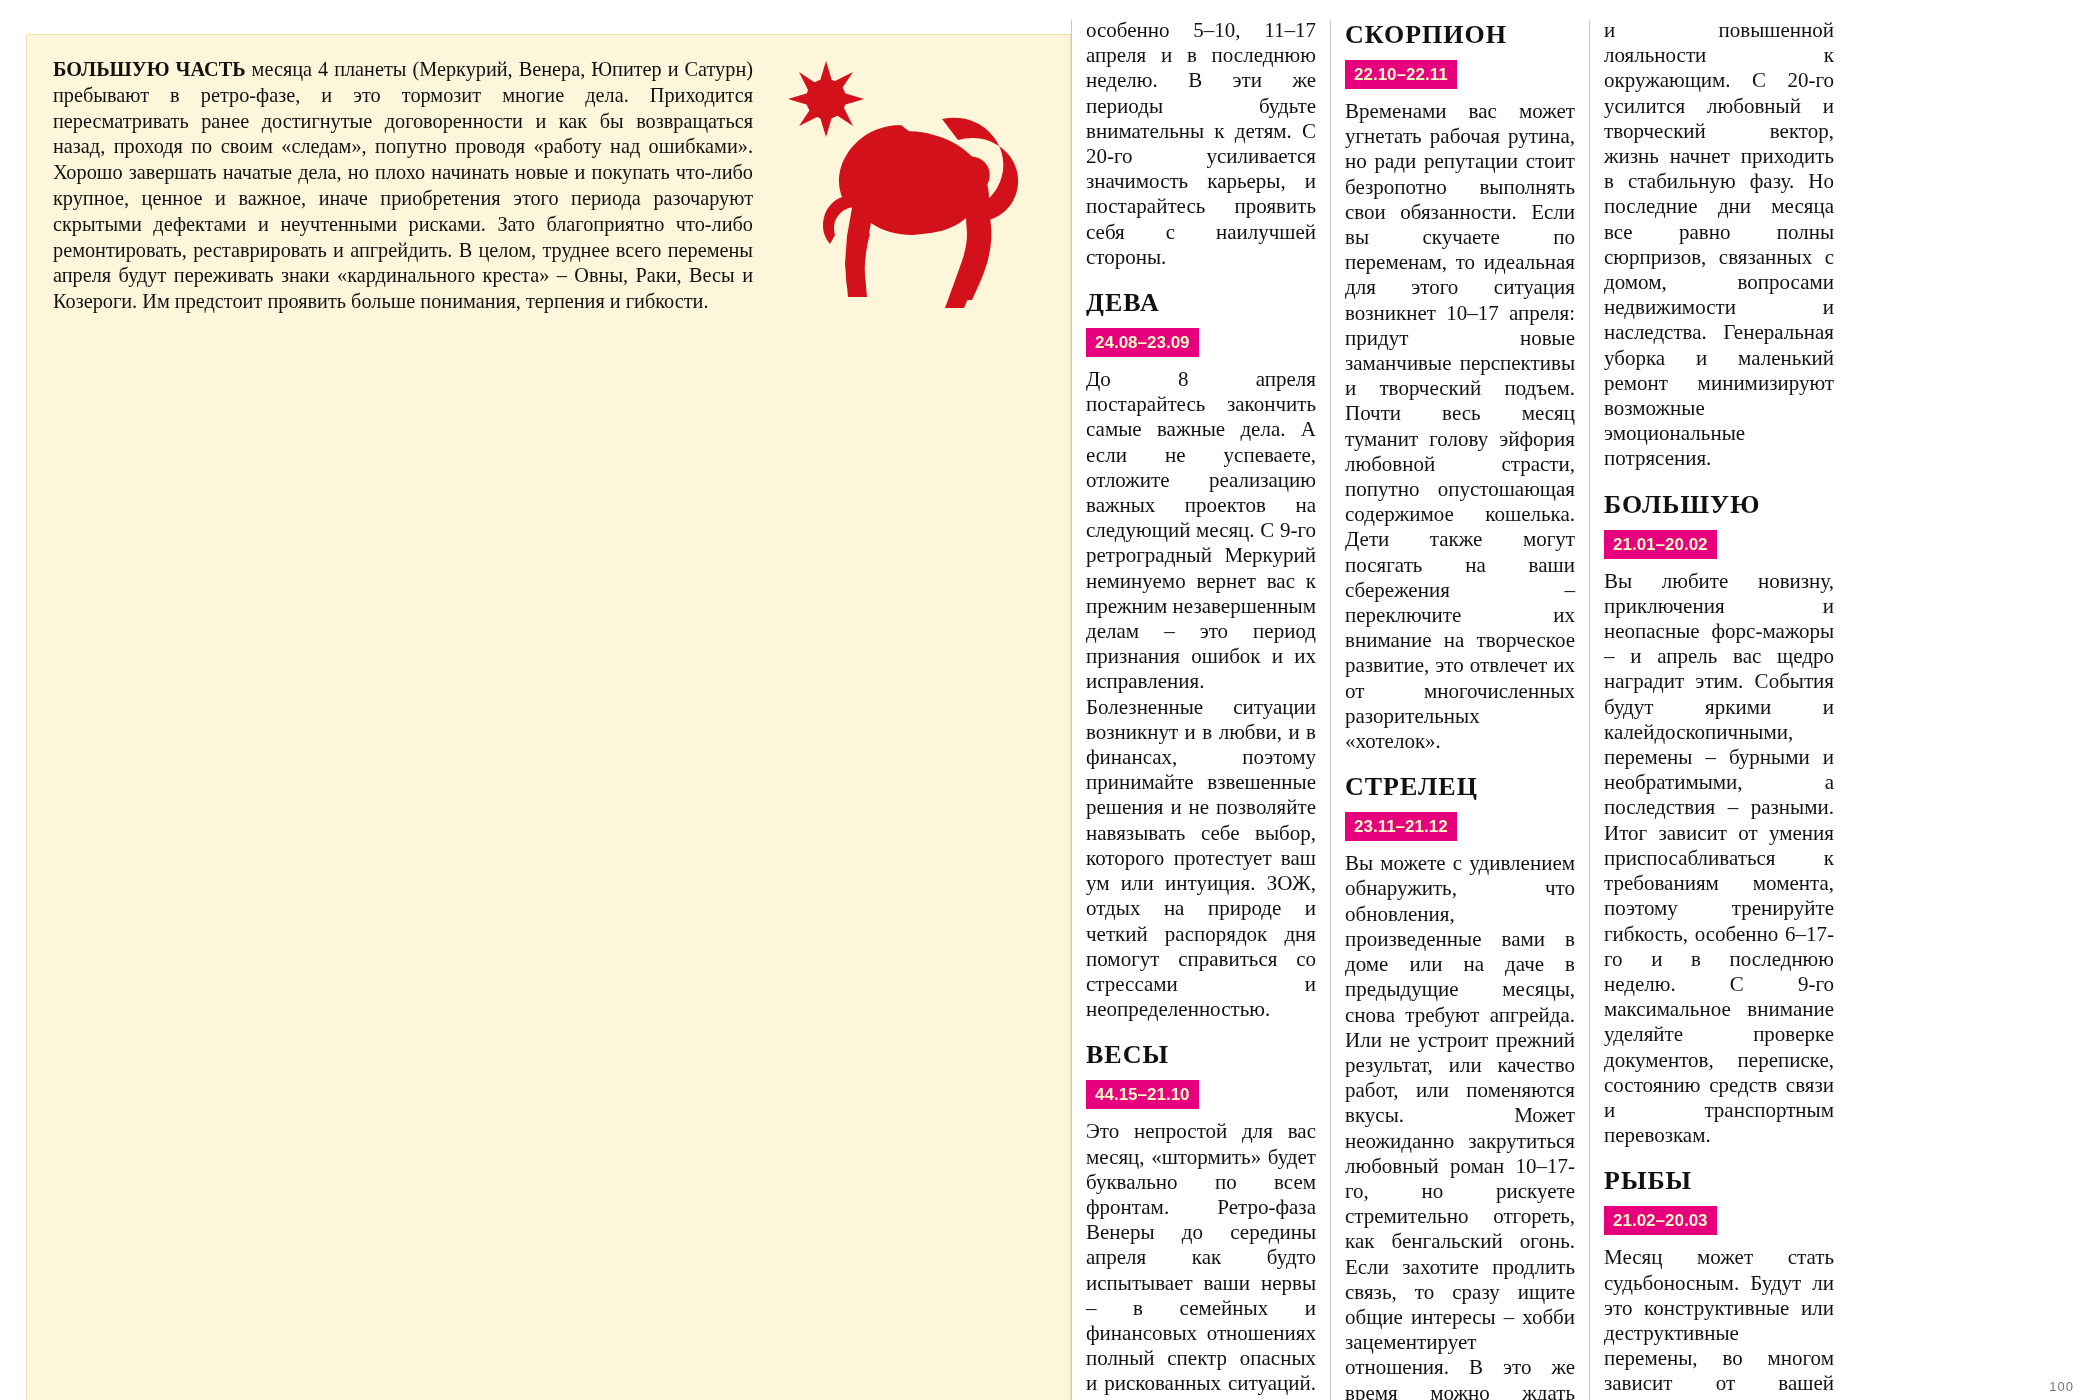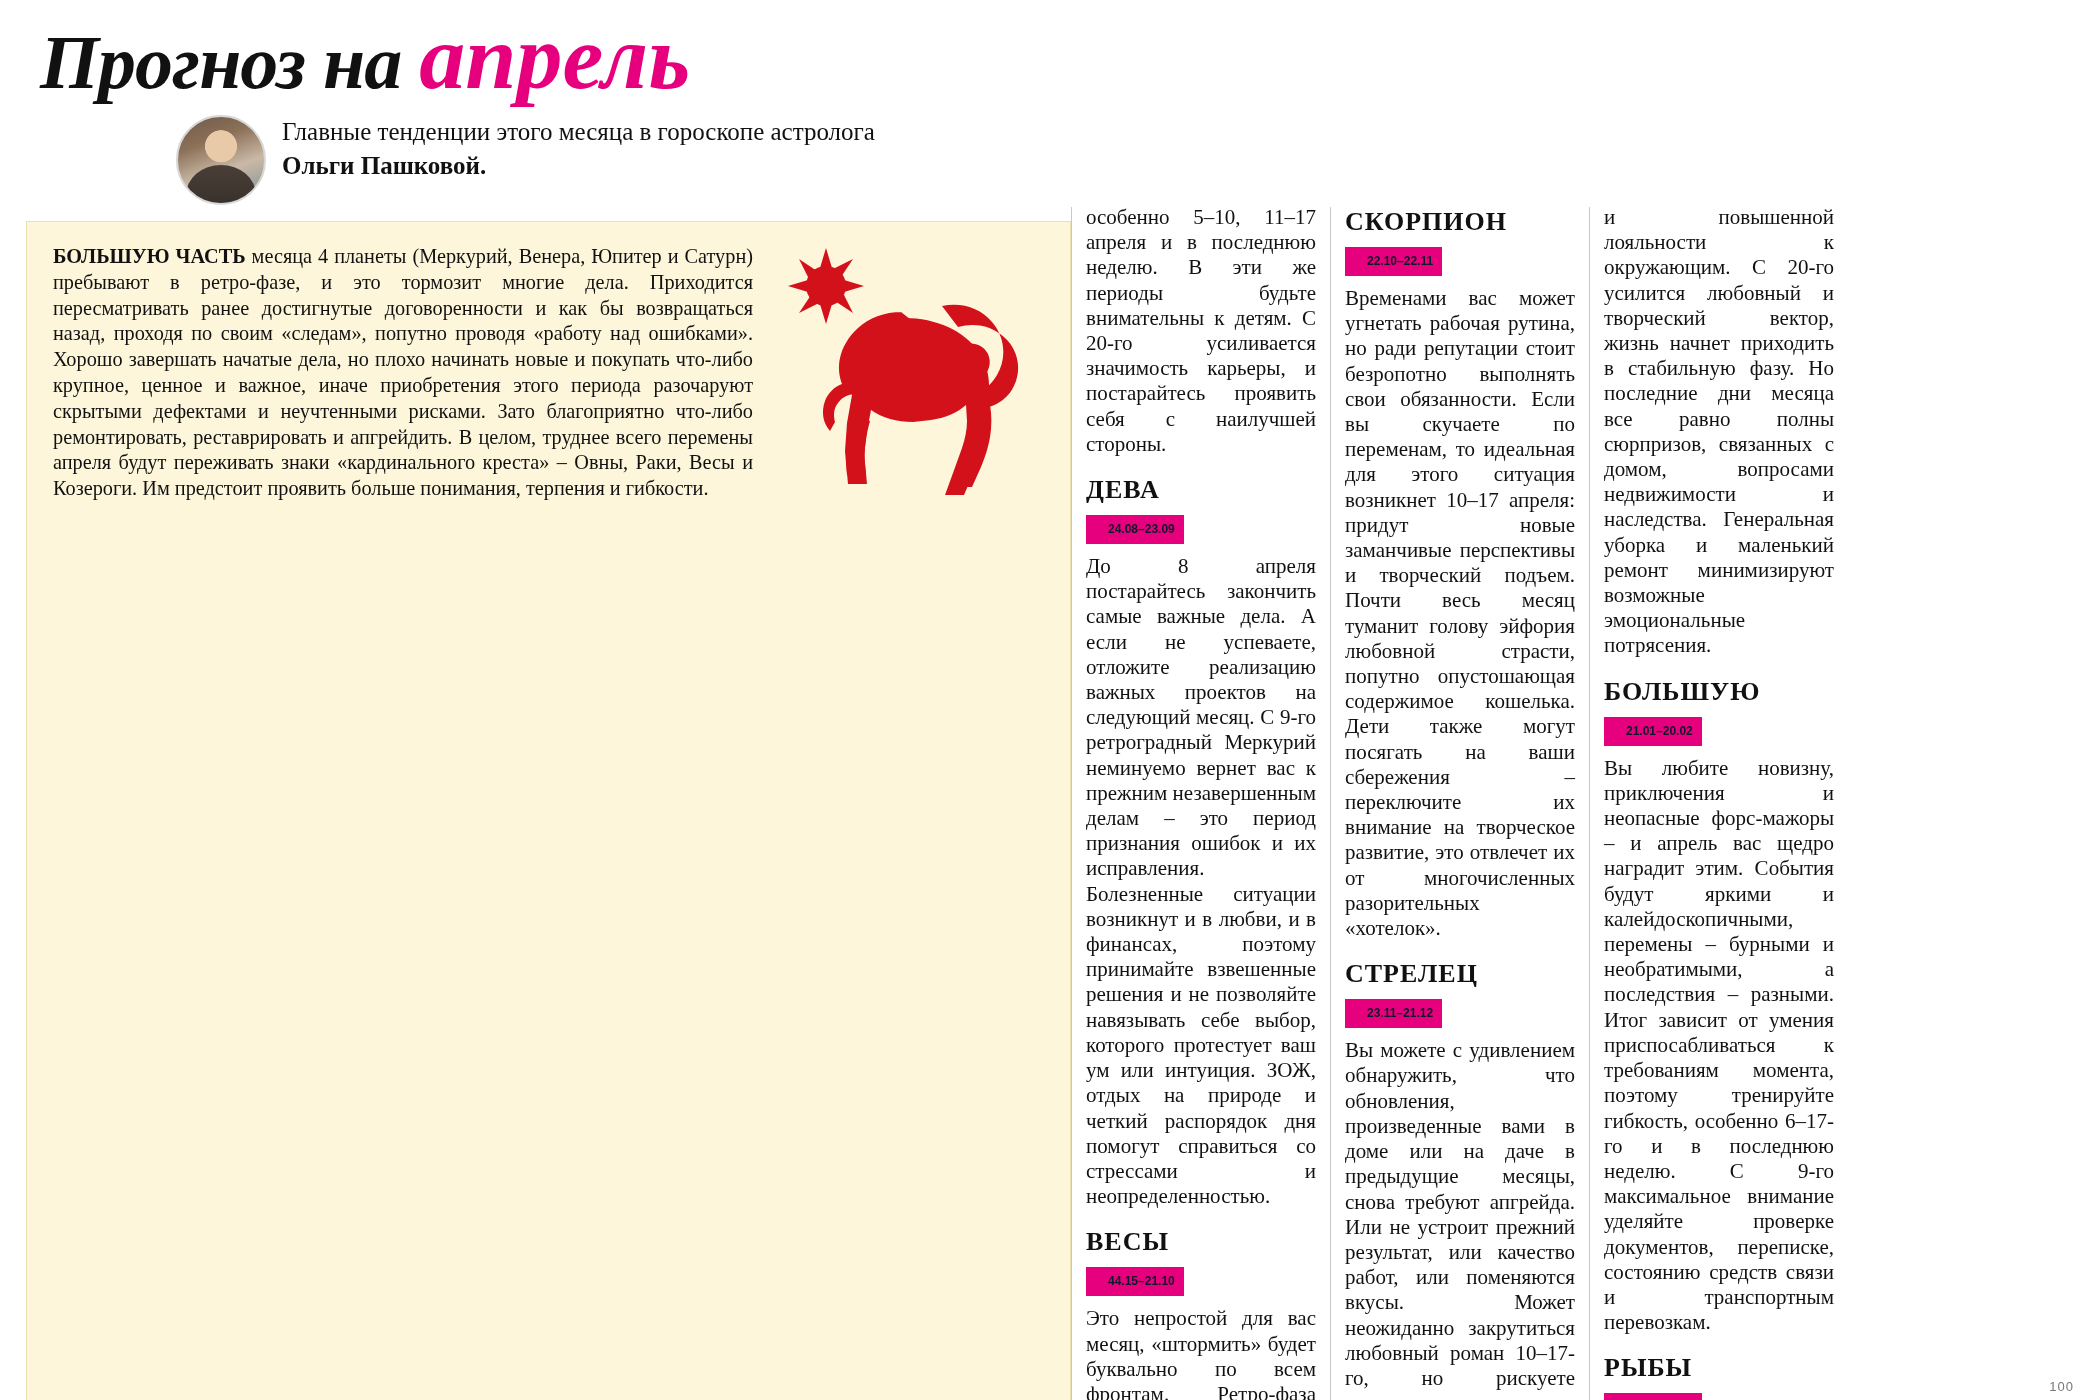--- a/index.html
+++ b/index.html
@@ -57,50 +57,36 @@
   .col{width:auto;box-sizing:border-box;padding:0 14px;}
   .sep{width:1px;background:#c9c9c9;flex:none;margin-top:2px;}
   .topcol{width:258px;}
 
   .sign-name{
     font-family:"Liberation Serif", serif;
     font-weight:bold;font-size:26px;line-height:34px;letter-spacing:1px;color:#111;
     margin:0 0 8px 0;
   }
   .sign-dates{
-    display:inline-block;background:#e6007e;color:#0f172a;
+    display:inline-block;background:#e6007e;color:#fef9c3;
     font-family:"Liberation Sans", sans-serif;font-weight:bold;
-    font-size:12px;line-height:17px;padding:6px 9px 6px 22px;margin-bottom:10px;
+    font-size:17px;line-height:17px;padding:6px 9px 6px 9px;margin-bottom:10px;
   }
   .body-text{font-size:21px;line-height:25.2px;text-align:justify;color:#111;}
   .blk{margin-bottom:16px;}
   .blk:last-child{margin-bottom:0;}
   .main-area{display:flex;}
 
   .page-num{position:absolute;right:26px;bottom:6px;font-family:"Liberation Sans",sans-serif;font-size:13px;color:#777;letter-spacing:1px;margin-left:32px;}
 </style>
 </head>
 <body>
 
 <div class="page">
 
-  <div class="header">
-    <div class="header-left">
-      <div class="title-row">
-        <span class="title-main">Прогноз на</span>
-        <span class="title-accent">апрель</span>
-      </div>
-      <div class="byline">
-        <div class="avatar"></div>
-        <div class="byline-text">
-          <span>Главные тенденции этого месяца в гороскопе астролога </span><b>Ольги Пашковой.</b>
-        </div>
-      </div>
-    </div>
-  </div>
 
   <div class="main-area">
 
     <div class="intro-wrap">
       <div class="intro-box">
         <div class="intro-text">
           <b>БОЛЬШУЮ ЧАСТЬ</b><span> месяца 4 планеты (Меркурий, Венера, Юпитер и Сатурн) пребывают в ретро-фазе, и это тормозит многие дела. Приходится пересматривать ранее достигнутые договоренности и как бы возвращаться назад, проходя по своим «следам», попутно проводя «работу над ошибками». Хорошо завершать начатые дела, но плохо начинать новые и покупать что-либо крупное, ценное и важное, иначе приобретения этого периода разочаруют скрытыми дефектами и неучтенными рисками. Зато благоприятно что-либо ремонтировать, реставрировать и апгрейдить. В целом, труднее всего перемены апреля будут переживать знаки «кардинального креста» – Овны, Раки, Весы и Козероги. Им предстоит проявить больше понимания, терпения и гибкости.</span>
         </div>
         <div class="aries-art">
           <svg viewBox="0 0 300 270" width="300" height="270" aria-hidden="true">

